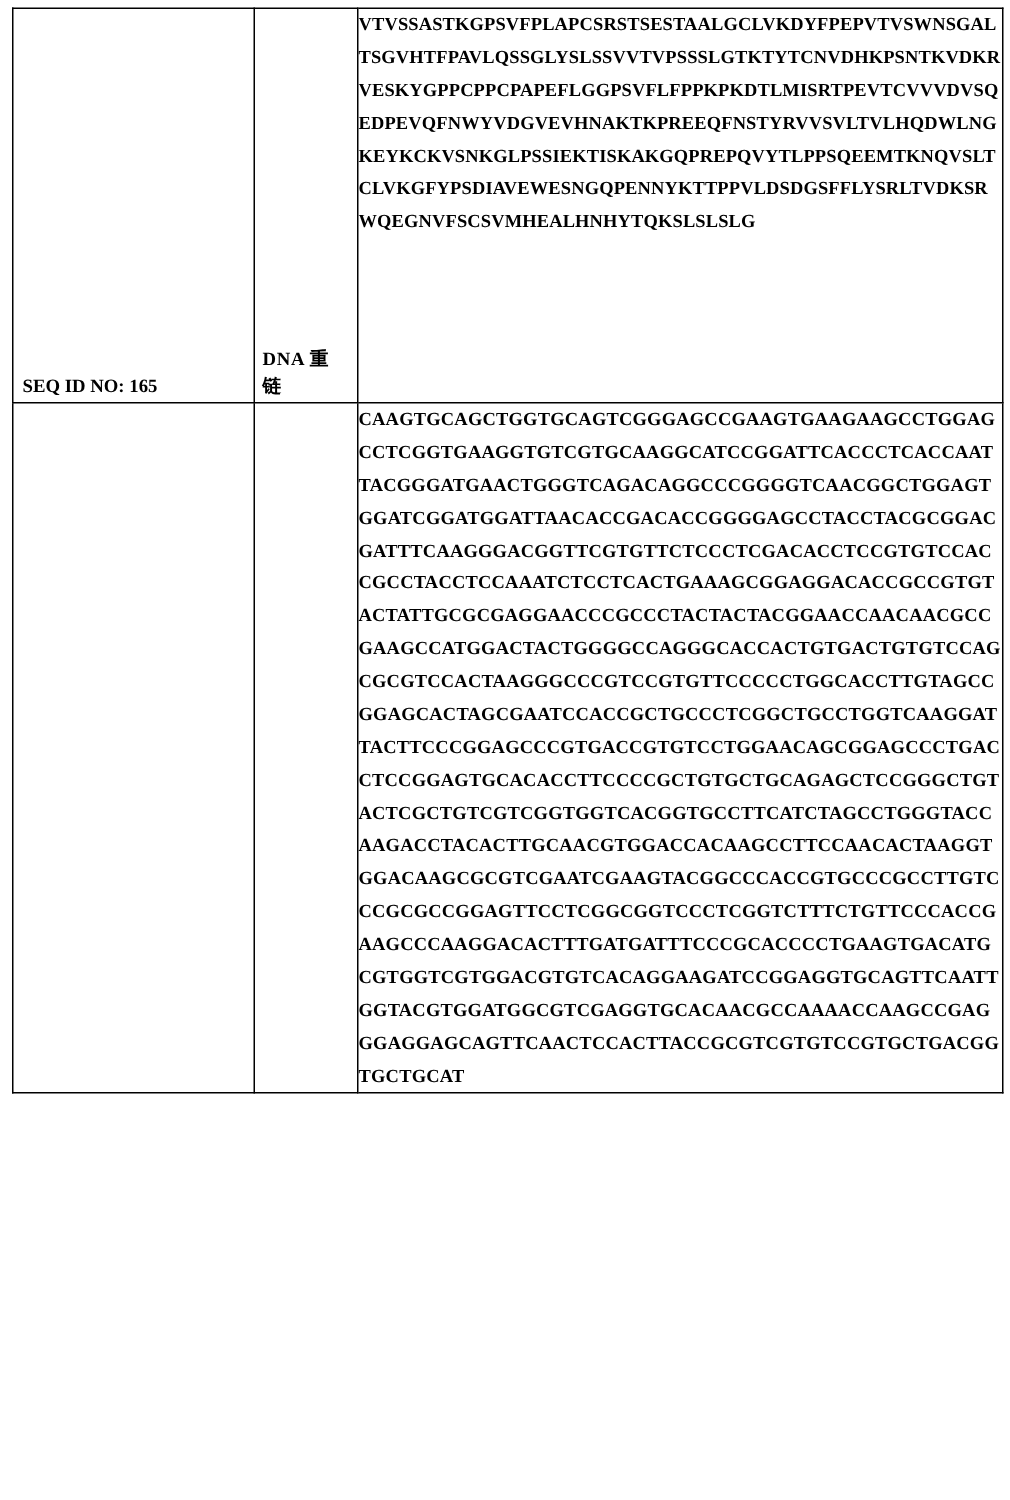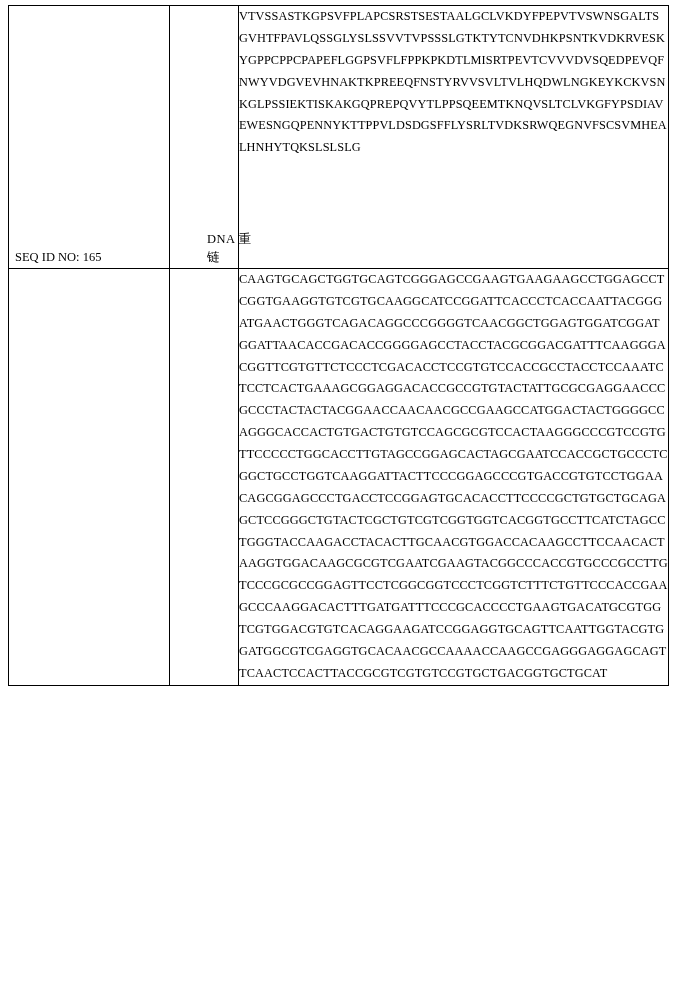--- a/index.html
+++ b/index.html
@@ -24,20 +24,21 @@
     border-collapse: collapse;
     width: 659px;
     margin-left: 8px;
     margin-top: 5px;
     table-layout: fixed;
   }
   table.seq-table td {
     border: 1px solid #000000;
     vertical-align: top;
     padding: 0;
+    font-weight: bold;
   }
   .col-id {
     width: 160px;
   }
   .col-type {
     width: 68px;
   }
   .col-seq {
     width: 429px;
   }
@@ -62,21 +63,20 @@
     height: 100%;
   }
   .type-text-bottom {
     position: absolute;
     left: 5px;
     bottom: 3px;
     font-size: 12.5px;
     line-height: 1.45;
     width: 56px;
     letter-spacing: 0.5px;
-    margin-left: 32px;
   }
   .seq-cell {
     padding: 6px 6px 6px 7px;
   }
   .seq-text {
     font-size: 12.3px;
     line-height: 1.78;
     letter-spacing: 0.15px;
     word-break: break-all;
     text-align: left;

